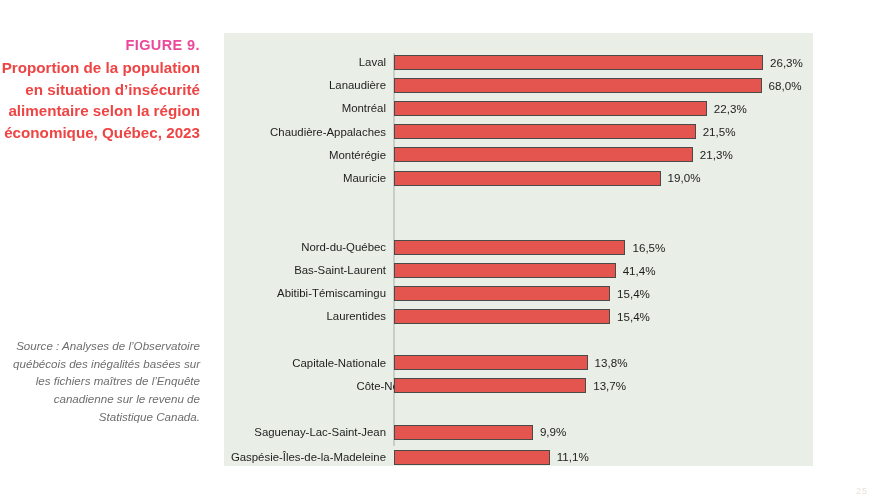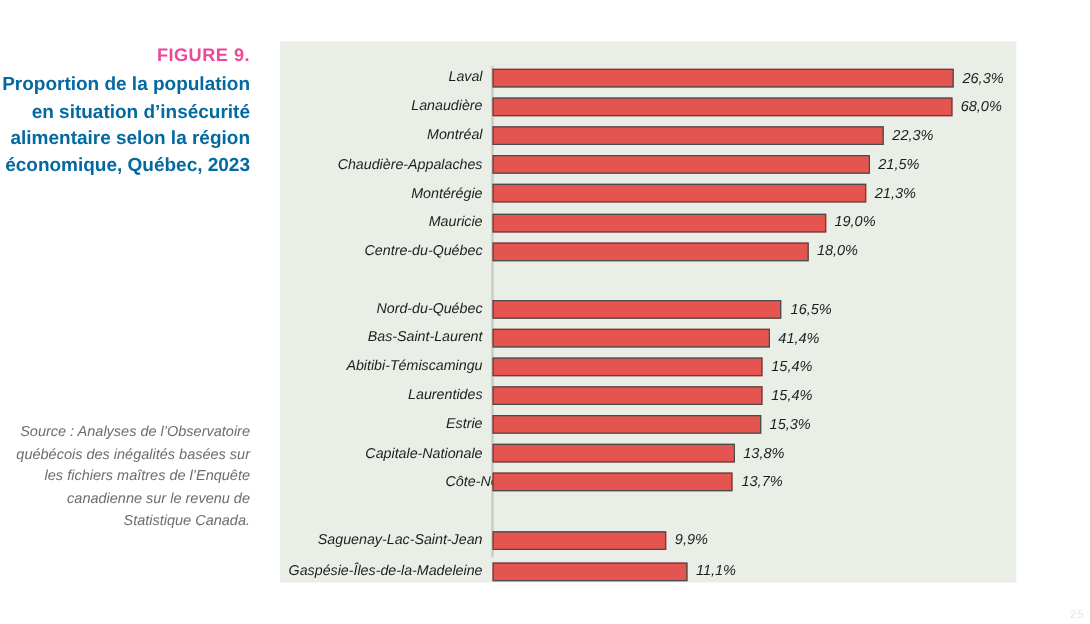--- a/index.html
+++ b/index.html
@@ -40,21 +40,21 @@
   }
 
   #figure-title {
     position: absolute;
     right: 14px;
     top: 57px;
     width: 200px;
     font-size: 15.2px;
     font-weight: 600;
     line-height: 1.42;
-    color: #0369a1;
+    color: #ef4444;
     text-align: right;
   }
 
   #source-note {
     position: absolute;
     right: 14px;
     top: 337px;
     width: 200px;
     font-size: 11.6px;
     font-style: italic;
@@ -72,21 +72,20 @@
     height: 433px;
     background: #e9efe6;
   }
 
   #plot-area {
     position: absolute;
     left: 0;
     top: 0;
     width: 589px;
     height: 433px;
-    font-style: italic;
   }
 
   .bar-row {
     position: absolute;
     left: 0;
     width: 589px;
     height: 22px;
     display: flex;
     align-items: center;
   }
@@ -202,27 +201,20 @@
           <div class="bar-value" style="left: 298.839px;">21,3%</div>
         </div>
       </div>
       <div class="bar-row" style="top: 134.5px;">
         <div class="cat-label">Mauricie</div>
         <div class="bar-track">
           <div class="bar" style="width: 266.57px; background: rgb(228, 85, 80); border-color: rgb(74, 74, 74);"></div>
           <div class="bar-value" style="left: 266.57px;">19,0%</div>
         </div>
       </div>
-      <div class="bar-row" style="top: 157.6px;">
-        <div class="cat-label">Centre-du-Québec</div>
-        <div class="bar-track">
-          <div class="bar" style="width: 252.54px; background: rgb(228, 85, 80); border-color: rgb(74, 74, 74);"></div>
-          <div class="bar-value" style="left: 252.54px;">18,0%</div>
-        </div>
-      </div>
       <div class="bar-row" style="top: 203.8px;">
         <div class="cat-label">Nord-du-Québec</div>
         <div class="bar-track">
           <div class="bar" style="width: 231.495px; background: rgb(228, 85, 80); border-color: rgb(74, 74, 74);"></div>
           <div class="bar-value" style="left: 231.495px;">16,5%</div>
         </div>
       </div>
       <div class="bar-row" style="top: 226.9px;">
         <div class="cat-label">Bas-Saint-Laurent</div>
         <div class="bar-track">
@@ -237,27 +229,20 @@
           <div class="bar-value" style="left: 216.062px;">15,4%</div>
         </div>
       </div>
       <div class="bar-row" style="top: 273.1px;">
         <div class="cat-label">Laurentides</div>
         <div class="bar-track">
           <div class="bar" style="width: 216.062px; background: rgb(228, 85, 80); border-color: rgb(74, 74, 74);"></div>
           <div class="bar-value" style="left: 216.062px;">15,4%</div>
         </div>
       </div>
-      <div class="bar-row" style="top: 296.2px;">
-        <div class="cat-label">Estrie</div>
-        <div class="bar-track">
-          <div class="bar" style="width: 214.659px; background: rgb(228, 85, 80); border-color: rgb(74, 74, 74);"></div>
-          <div class="bar-value" style="left: 214.659px;">15,3%</div>
-        </div>
-      </div>
       <div class="bar-row" style="top: 319.3px;">
         <div class="cat-label">Capitale-Nationale</div>
         <div class="bar-track">
           <div class="bar" style="width: 193.614px; background: rgb(228, 85, 80); border-color: rgb(74, 74, 74);"></div>
           <div class="bar-value" style="left: 193.614px;">13,8%</div>
         </div>
       </div>
       <div class="bar-row" style="top: 342.4px; padding-left: 23px;">
         <div class="cat-label">Côte-Nord</div>
         <div class="bar-track">

